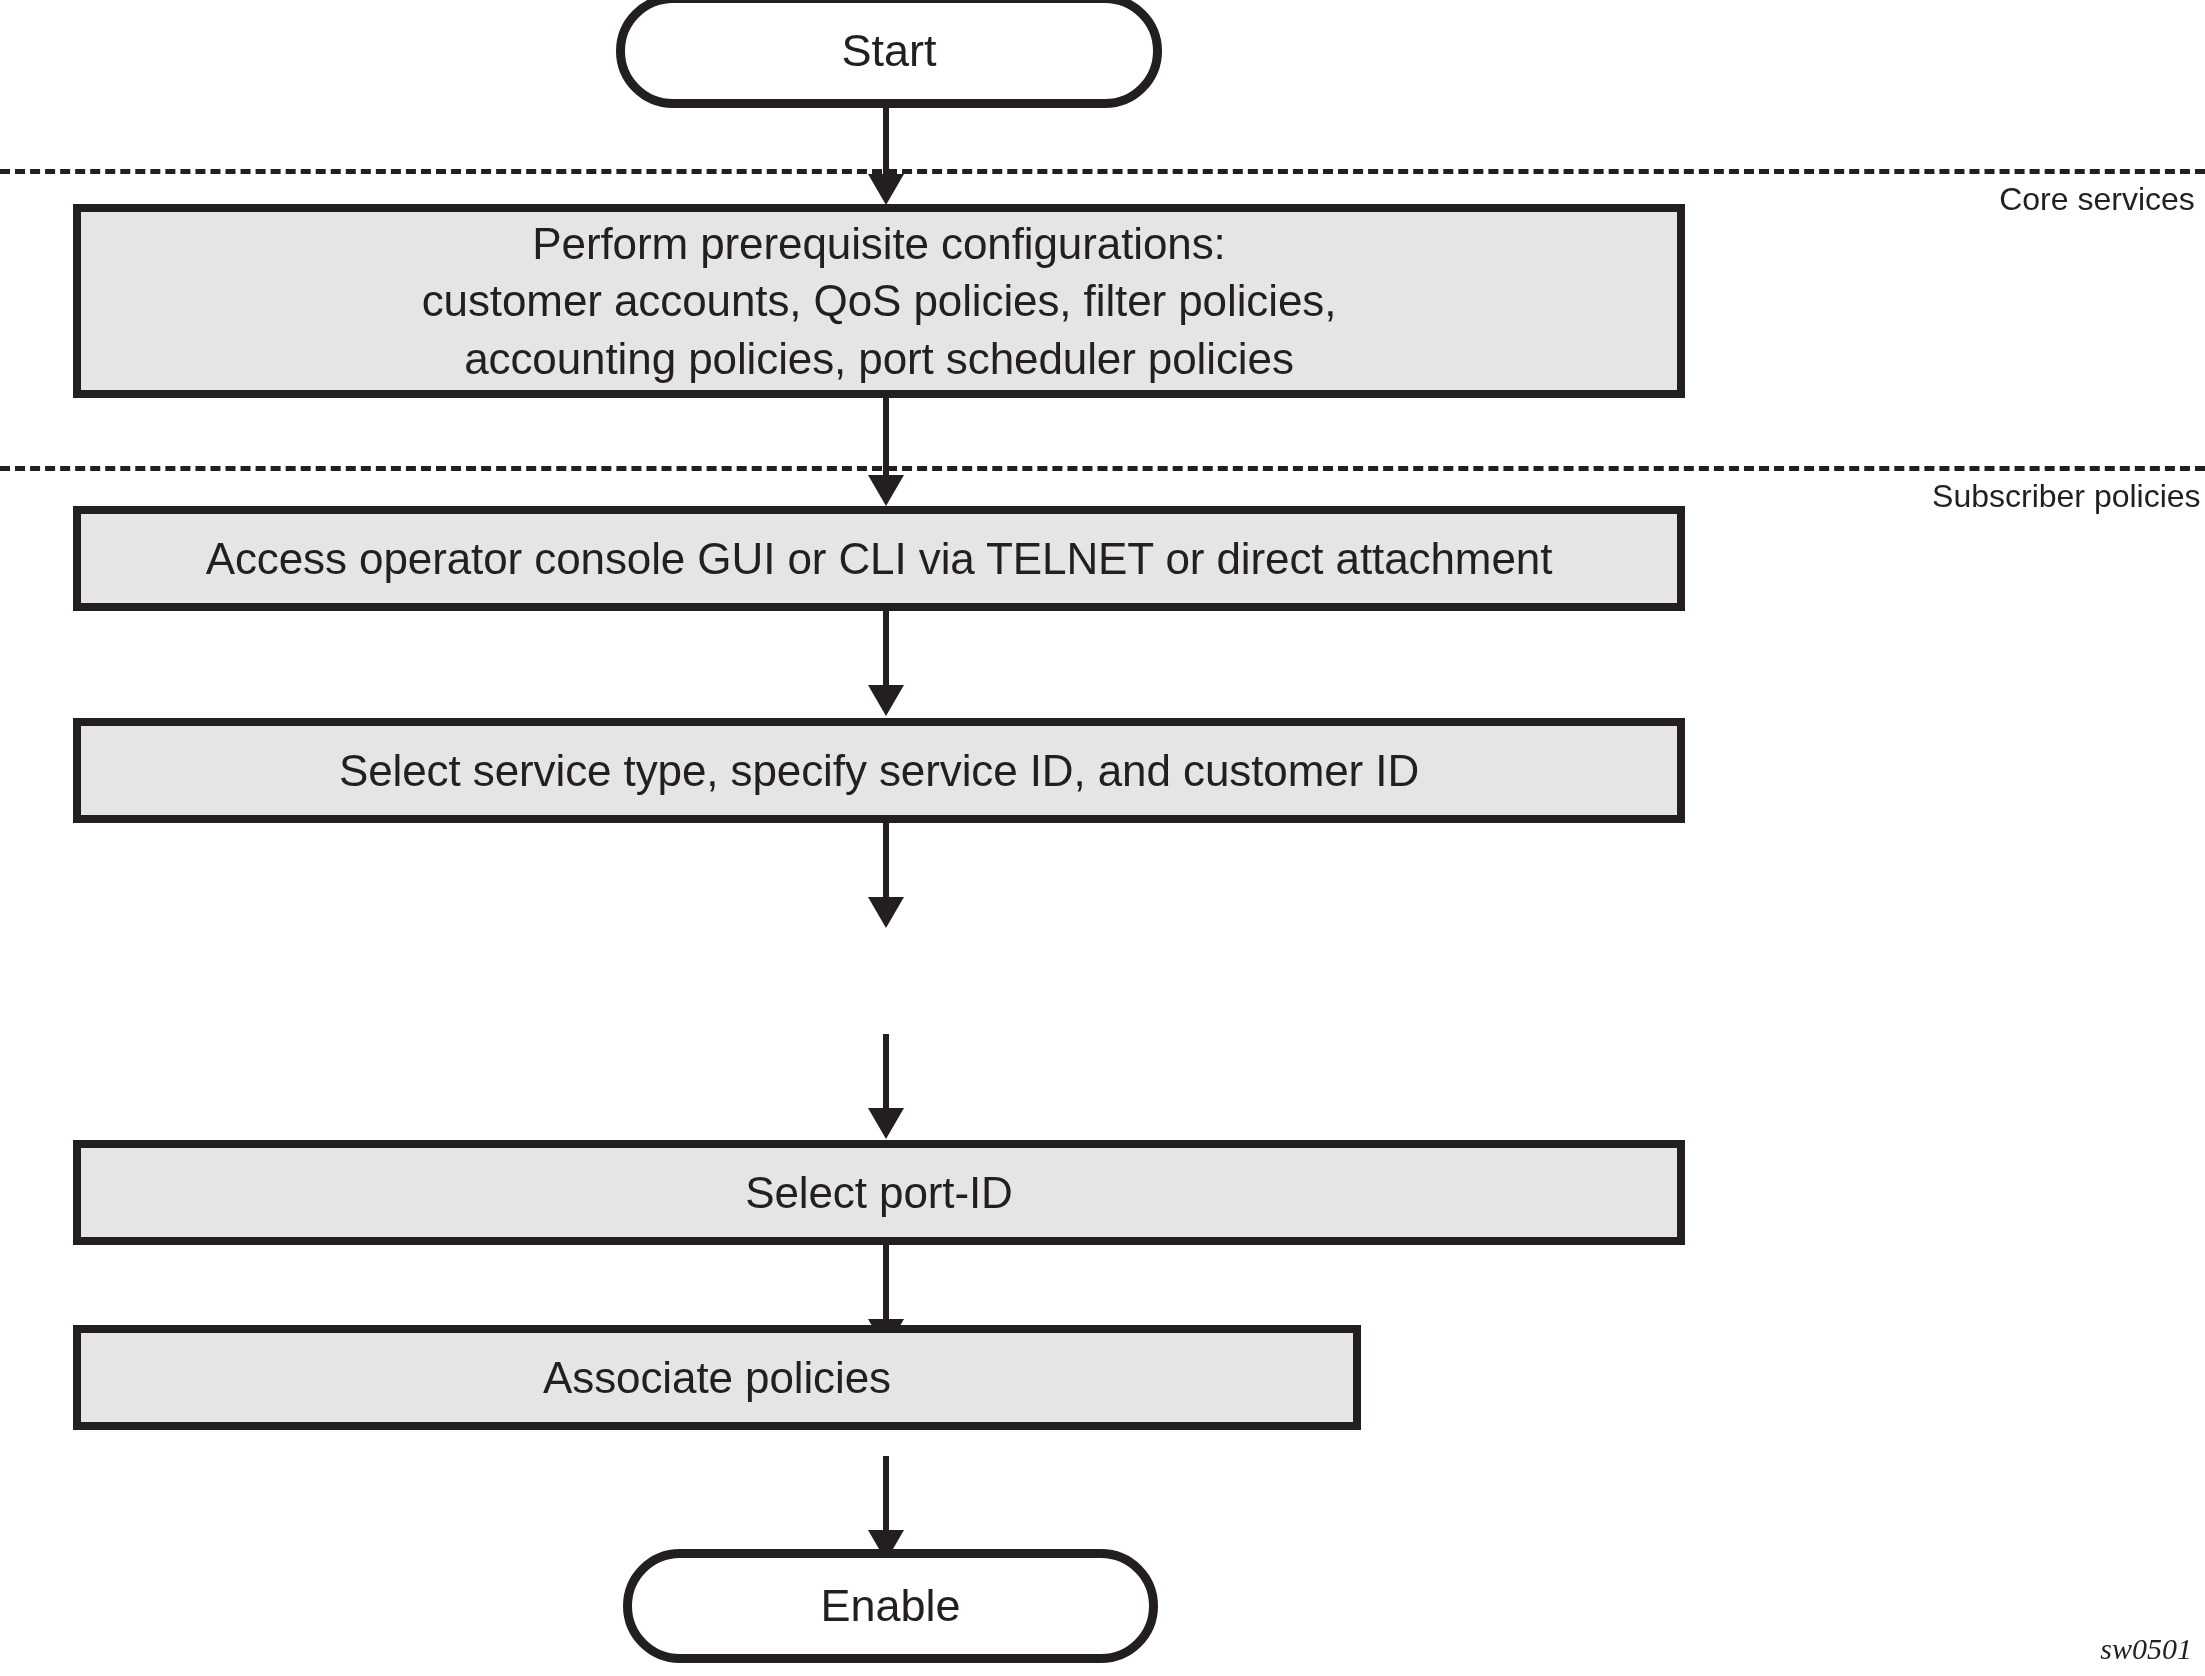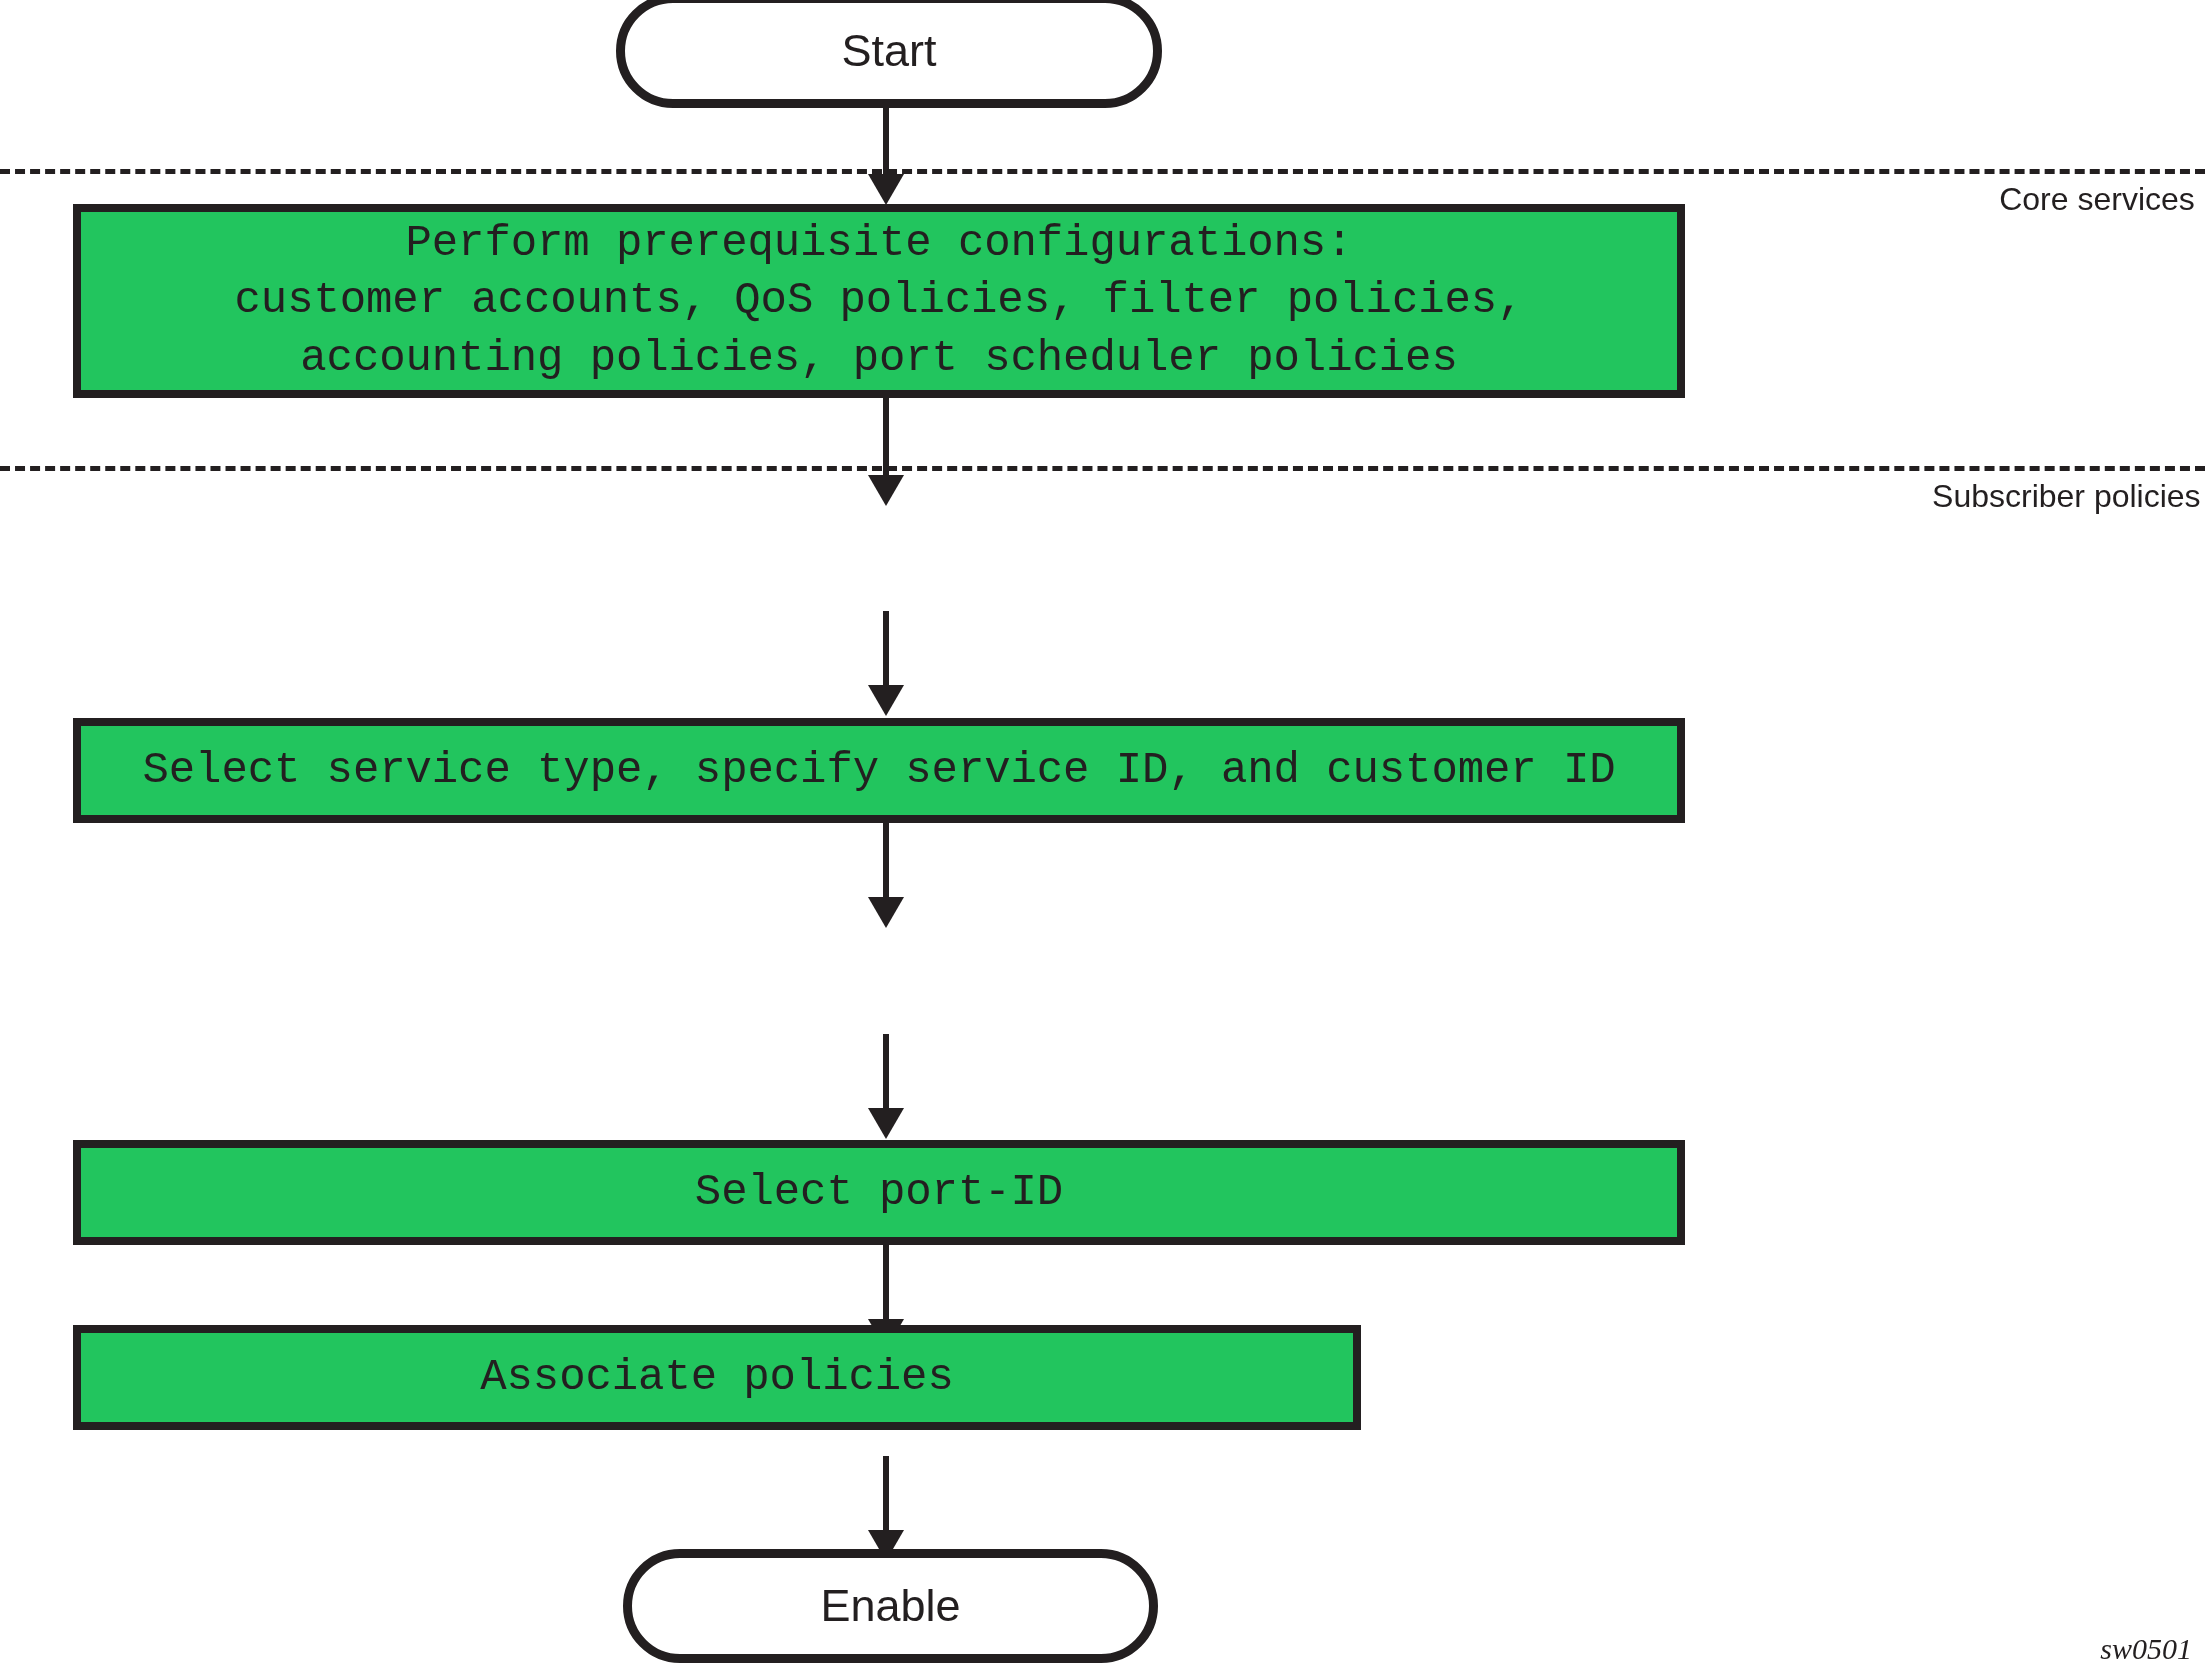--- a/index.html
+++ b/index.html
@@ -22,30 +22,30 @@
     top: 0;
     width: 2205px;
     height: 1676px;
   }
 
   
   .proc {
     position: absolute;
     box-sizing: border-box;
     border: 8px solid #231f20;
-    background: #22c55e;
+    background: #e5e5e5;
     display: flex;
     align-items: center;
     justify-content: center;
     text-align: center;
     line-height: 1.22;
     font-size: 44px;
     letter-spacing: -0.1px;
     font-stretch: condensed;
-    font-family: Liberation Mono, monospace;
+    font-family: Liberation Sans, sans-serif;
     color: #231f20;
     white-space: pre-line;
     padding: 0 10.2px;
   }
   .proc.tall { line-height: 1.30; }
 
   
   .term {
     position: absolute;
     box-sizing: border-box;
@@ -140,20 +140,23 @@
   <div class="connector" style="left:886px; top:398px; height:109px;">
     <div class="stem" style="height:80px;"></div>
     <div class="head" style="top:77px;"></div>
   </div>
 
   <div class="lane-divider" style="top:466px;"></div>
   <div class="lane-label" style="right:4.4px; top:478px;">
     <span>Subscriber policies</span>
   </div>
 
+  <div class="proc" style="left:73px; top:506px; width:1612px; height:105px;">
+    <span>Access operator console GUI or CLI via TELNET or direct attachment</span>
+  </div>
 
   <div class="connector" style="left:886px; top:611px; height:106px;">
     <div class="stem" style="height:77px;"></div>
     <div class="head" style="top:74px;"></div>
   </div>
 
   <div class="proc" style="left:73px; top:718px; width:1612px; height:105px;">
     <span>Select service type, specify service ID, and customer ID</span>
   </div>
 

